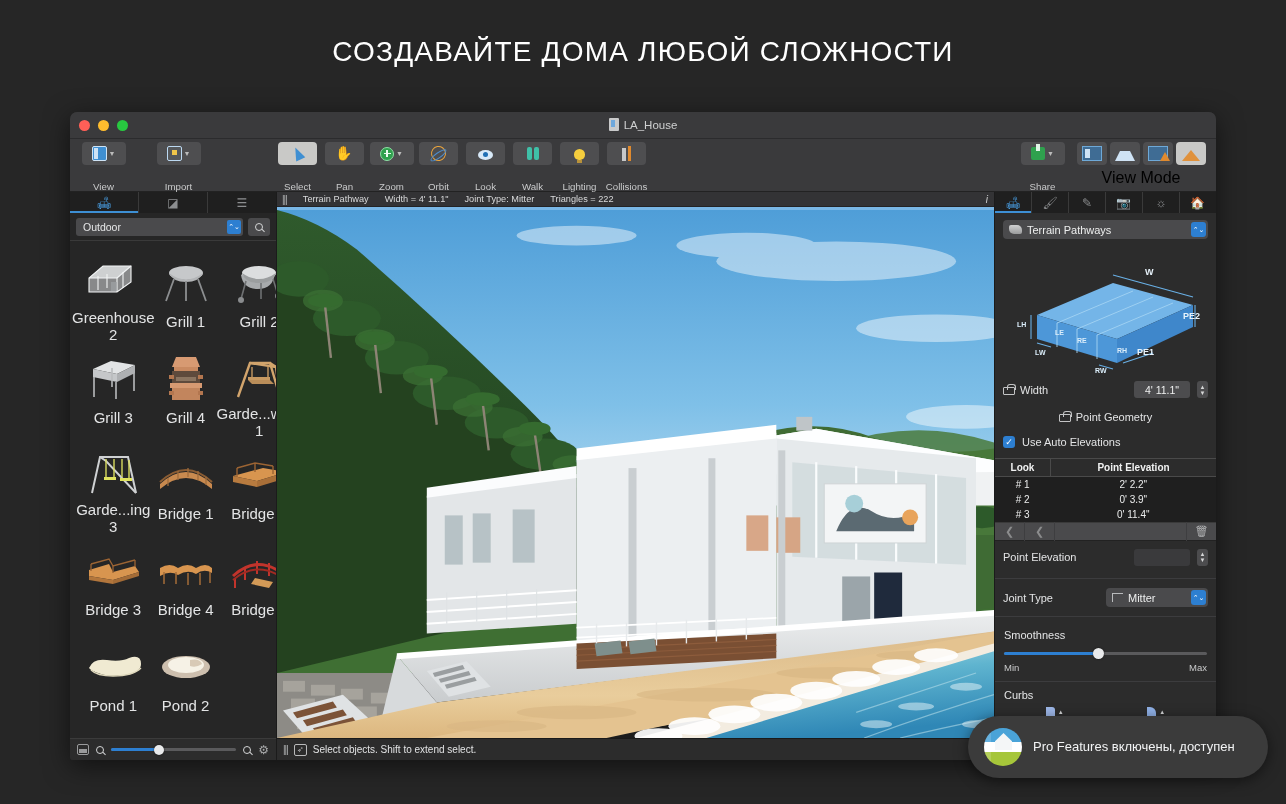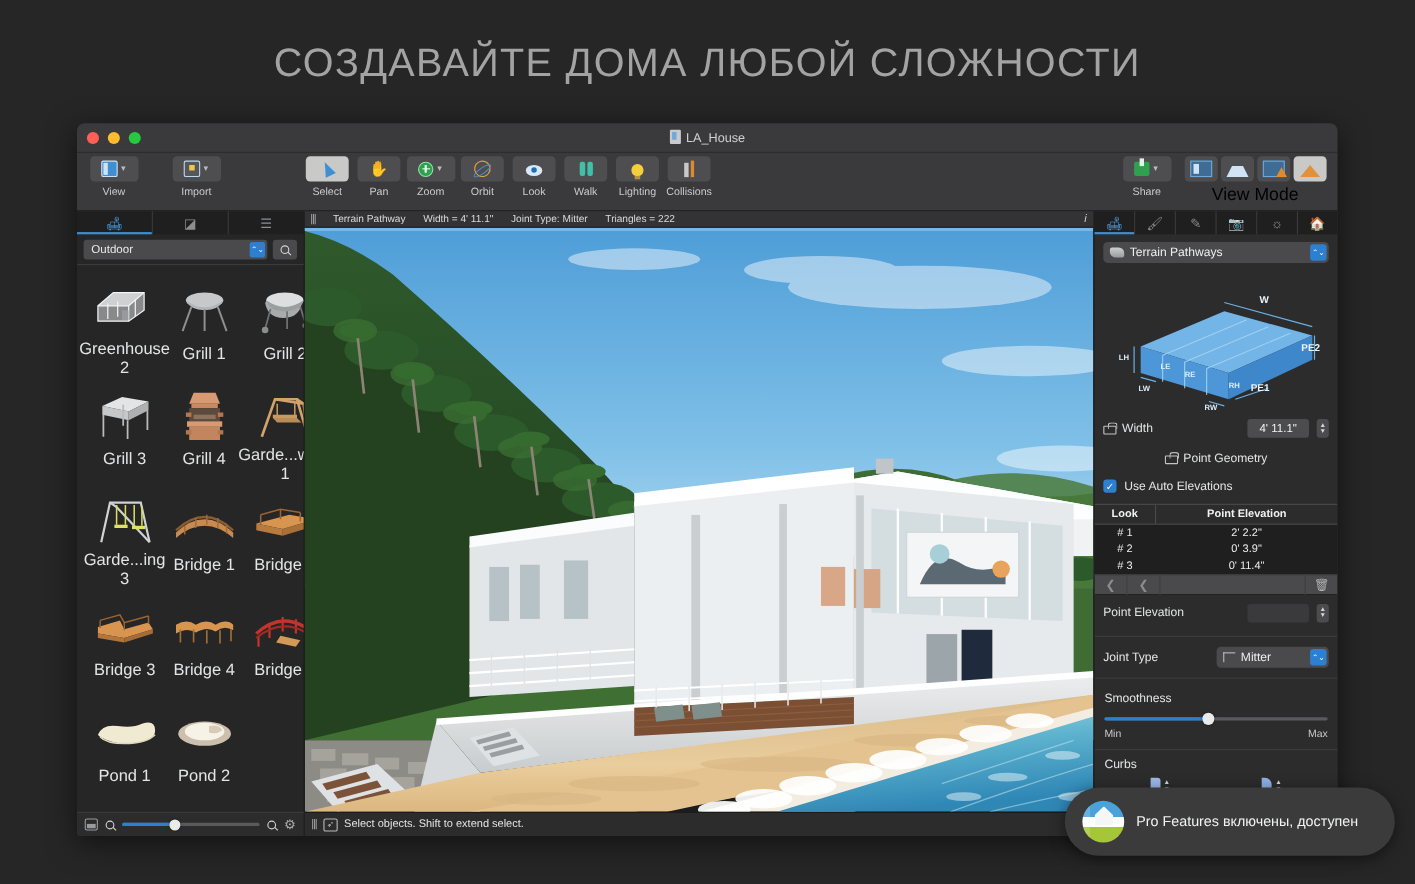--- a/index.html
+++ b/index.html
@@ -6,22 +6,22 @@
   html, body {
     width: 1286px; height: 804px;
     background: #262626;
     font-family: "Liberation Sans", sans-serif;
     overflow: hidden;
   }
   
   #promo-heading {
     position: absolute; top: 36px; left: 0; width: 1286px;
     text-align: center;
-    font-size: 36px; letter-spacing: 1.2px;
-    color: #a3a3a3; font-weight: 400;
+    font-size: 28px; letter-spacing: 1.2px;
+    color: #ffffff; font-weight: 400;
   }
   
   #app-window {
     position: absolute; left: 70px; top: 112px;
     width: 1146px; height: 648px;
     background: #2c2c2c;
     border-radius: 7px 7px 3px 3px;
     overflow: hidden;
     box-shadow: 0 6px 26px rgba(0,0,0,.55);
   }
@@ -59,21 +59,21 @@
   .tbtn {
     width: 47px; display: flex; flex-direction: column;
     align-items: center; cursor: default;
   }
   .tbtn .chip {
     width: 39px; height: 23px; border-radius: 4px;
     background: #4e4e50; display: flex; align-items: center;
     justify-content: center; gap: 2px;
   }
   .tbtn .chip.active { background: #c9c9c7; }
-  .tbtn .lbl { font-size: 9.7px; color: #c9cacb; margin-top: 4px; white-space: nowrap; }
+  .tbtn .lbl { font-size: 9.7px; color: #c9cacb; margin-top: 16px; white-space: nowrap; }
   .wide .chip { width: 44px; }
   .chev { font-size: 7px; color: #bbb; line-height: 1; }
   
   .ic { width: 15px; height: 15px; position: relative; display: inline-block; }
   .ic-view { background: #3f8fd2; border-radius: 2px; border: 1.6px solid #cfe3f5; }
   .ic-view:after { content:""; position:absolute; left:1px; top:1px; bottom:1px; width:4px; background:#cfe3f5;}
   .ic-import { border: 1.6px solid #bcd9f2; border-radius: 2px; background:#55585b; }
   .ic-import:after{content:"";position:absolute;left:4px;top:3px;width:5px;height:5px;background:#f0c64a;}
   .ic-cursor {
     width: 0; height: 0; border-left: 5px solid transparent;

